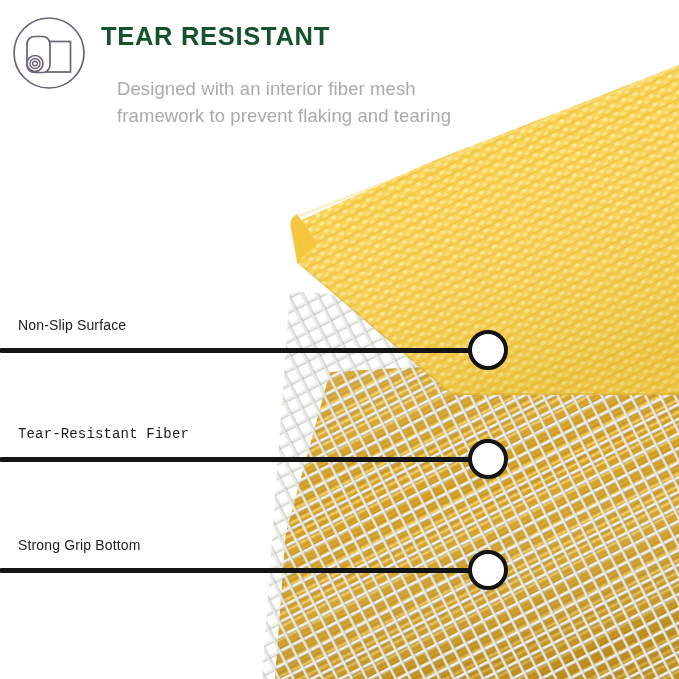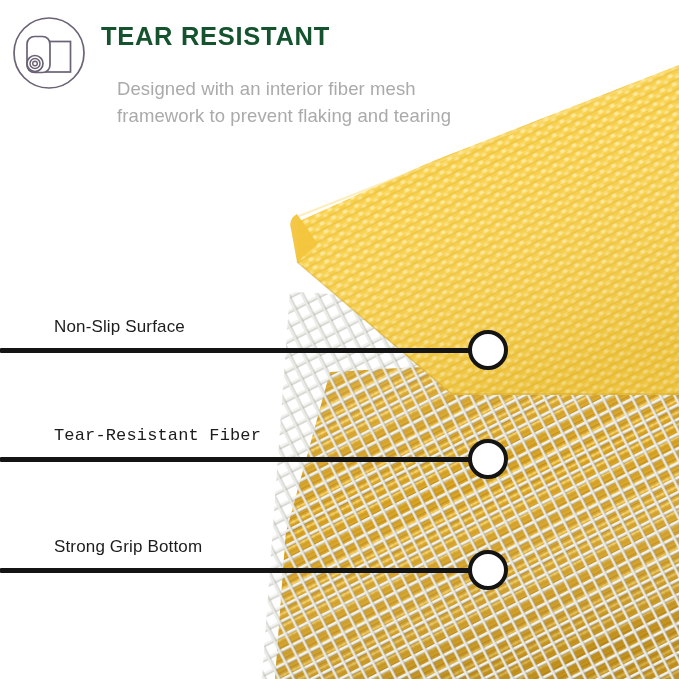--- a/index.html
+++ b/index.html
@@ -81,26 +81,25 @@
     top: 0;
     width: 679px;
     height: 679px;
     z-index: 30;
     pointer-events: none;
   }
   #callouts .callout-hit { pointer-events: auto; }
 
   .callout-label {
     position: absolute;
-    font-size: 17px;
+    font-size: 14px;
     color: #1c1c1c;
     letter-spacing: 0.15px;
     white-space: nowrap;
     line-height: 1;
-    margin-left: 36px;
   }
 
   .callout-rule {
     position: absolute;
     height: 5px;
     background: #141414;
     border-radius: 1px;
   }
 
   .callout-dot {

